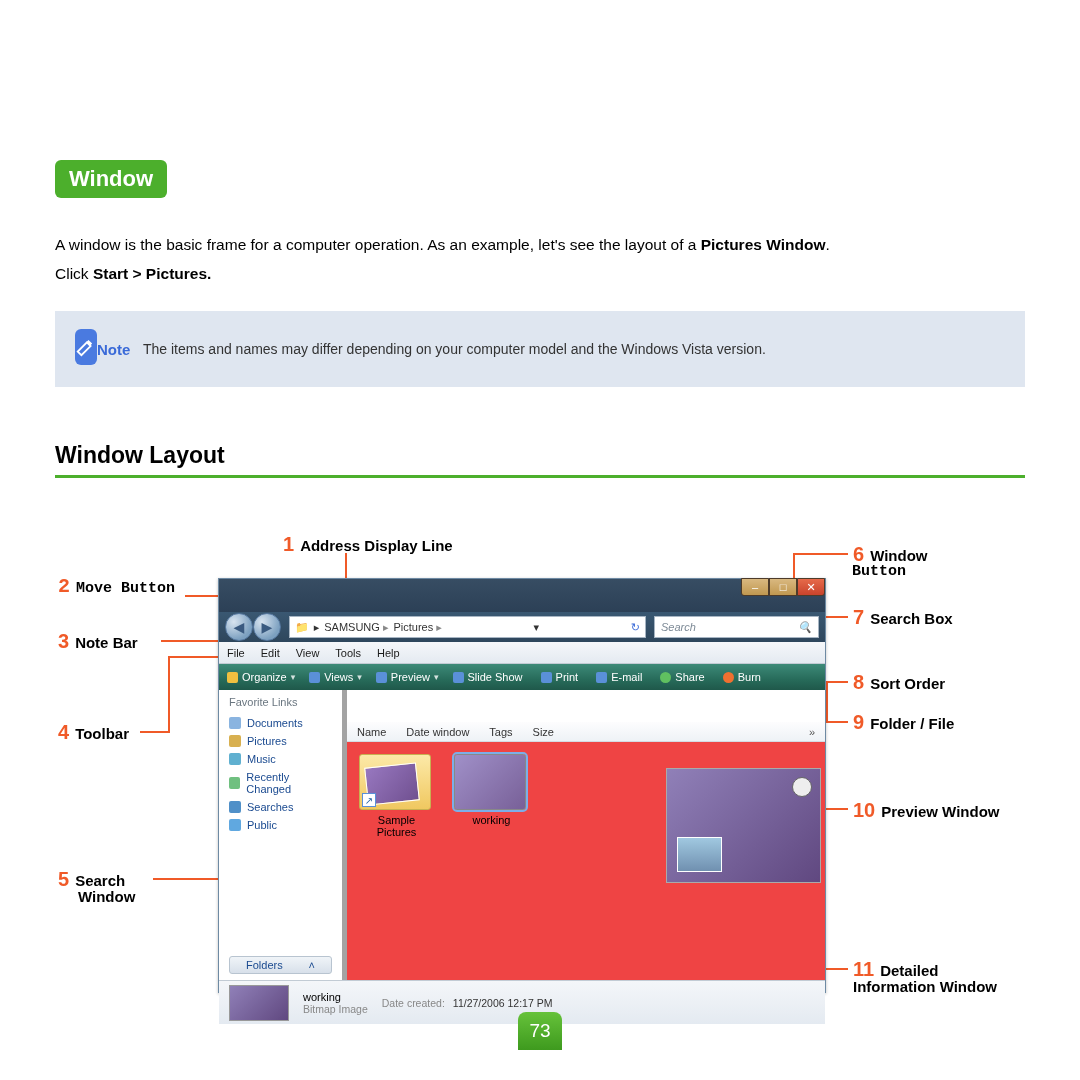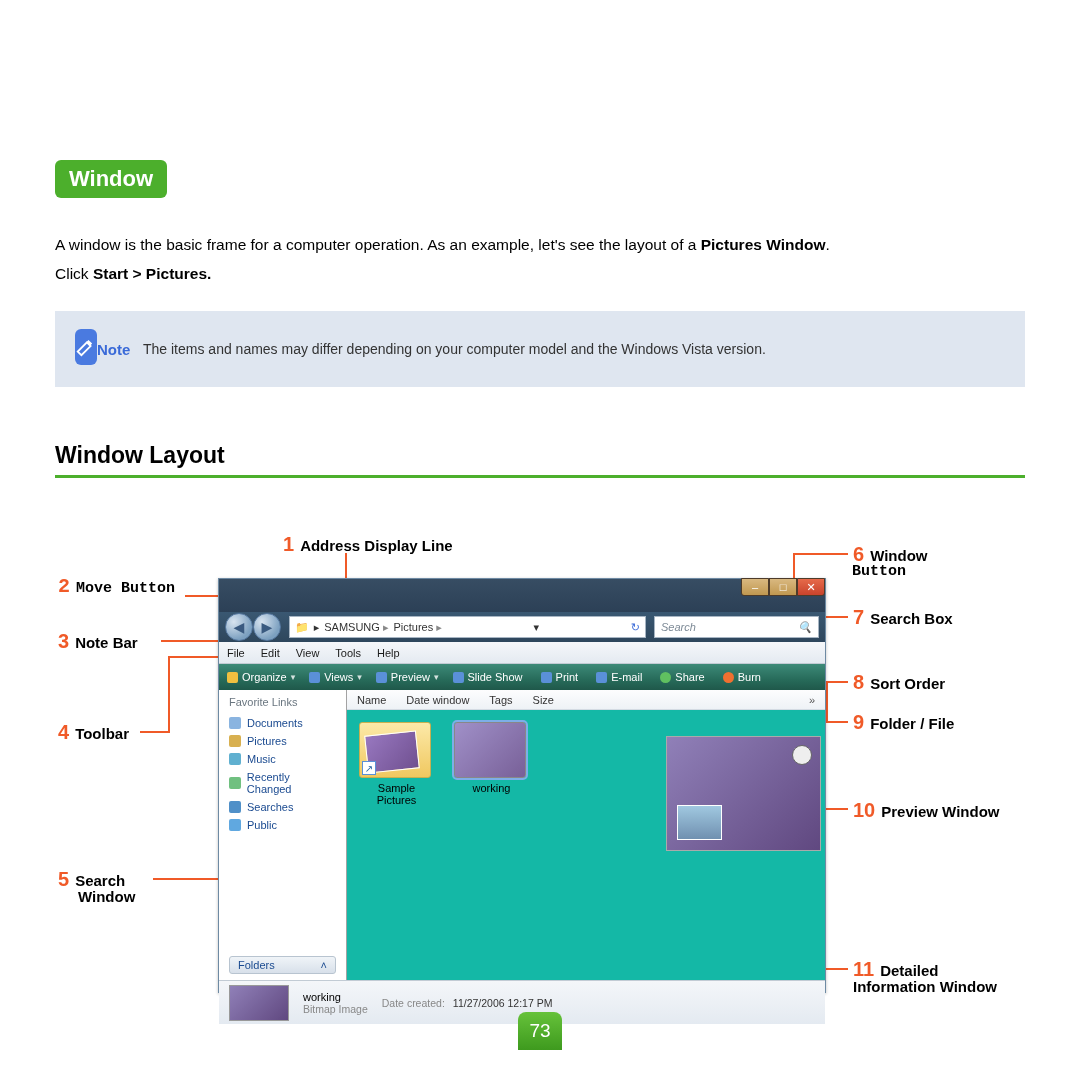--- a/index.html
+++ b/index.html
@@ -149,44 +149,44 @@
   .toolbar .tb-item::after { content: " ▾"; font-size: 9px; opacity: .8; }
   .toolbar .tb-item.nodown::after { content: ""; }
   .tb-icon { width: 11px; height: 11px; display: inline-block; background: #f0c040; border-radius: 2px; }
   .tb-icon.blue { background: #5a90d8; }
   .tb-icon.orange { background: #f07030; border-radius: 50%; }
   .tb-icon.green { background: #60c060; border-radius: 50%; }
 
   .body-area { display: flex; height: 290px; }
   .sidebar {
     width: 128px; background: #fff;
-    border-right: 1px solid #a3a3a3;
+    border-right: 5px solid #a3a3a3;
     padding: 6px 10px;
     display: flex; flex-direction: column;
   }
   .fav-title { font-size: 11px; color: #6a7680; margin-bottom: 6px; }
   .fav-item { font-size: 11px; color: #1a4a90; display: flex; align-items: center; gap: 6px; padding: 3px 0; }
   .fav-icon { width: 12px; height: 12px; background: #5a90d8; border-radius: 2px; }
   .fav-icon.doc { background: #8ab4e0; }
   .fav-icon.pic { background: #d8b050; }
   .fav-icon.mus { background: #60b0d0; }
   .fav-icon.rec { background: #70c080; }
   .fav-icon.sea { background: #5090c8; }
   .fav-icon.pub { background: #60a8e0; }
   .folders-btn {
     margin-top: auto;
     background: linear-gradient(#f0f4f8,#d8e0ea);
     border: 1px solid #b8c4d0;
     border-radius: 3px;
-    padding: 2px 8px;
+    padding: 2px 16px;
     font-size: 11px; color: #1a4a90;
     display: flex; justify-content: space-between;
   }
 
-  .main-pane { flex: 1; background: #14b8a6; position: relative; }
+  .main-pane { flex: 1; background: #ef4444; position: relative; margin-top: 32px; }
   .col-headers {
     height: 20px; background: linear-gradient(#fdfdfe,#eef2f6);
     border-bottom: 1px solid #d4dbe3;
     display: flex; align-items: center;
     font-size: 11px; color: #333;
   }
   .col-headers span { padding: 0 10px; }
   .col-headers .expand { margin-left: auto; padding-right: 10px; color: #555; }
   .files { padding: 12px; display: flex; gap: 20px; }
   .file-item { width: 75px; text-align: center; font-size: 11px; }

